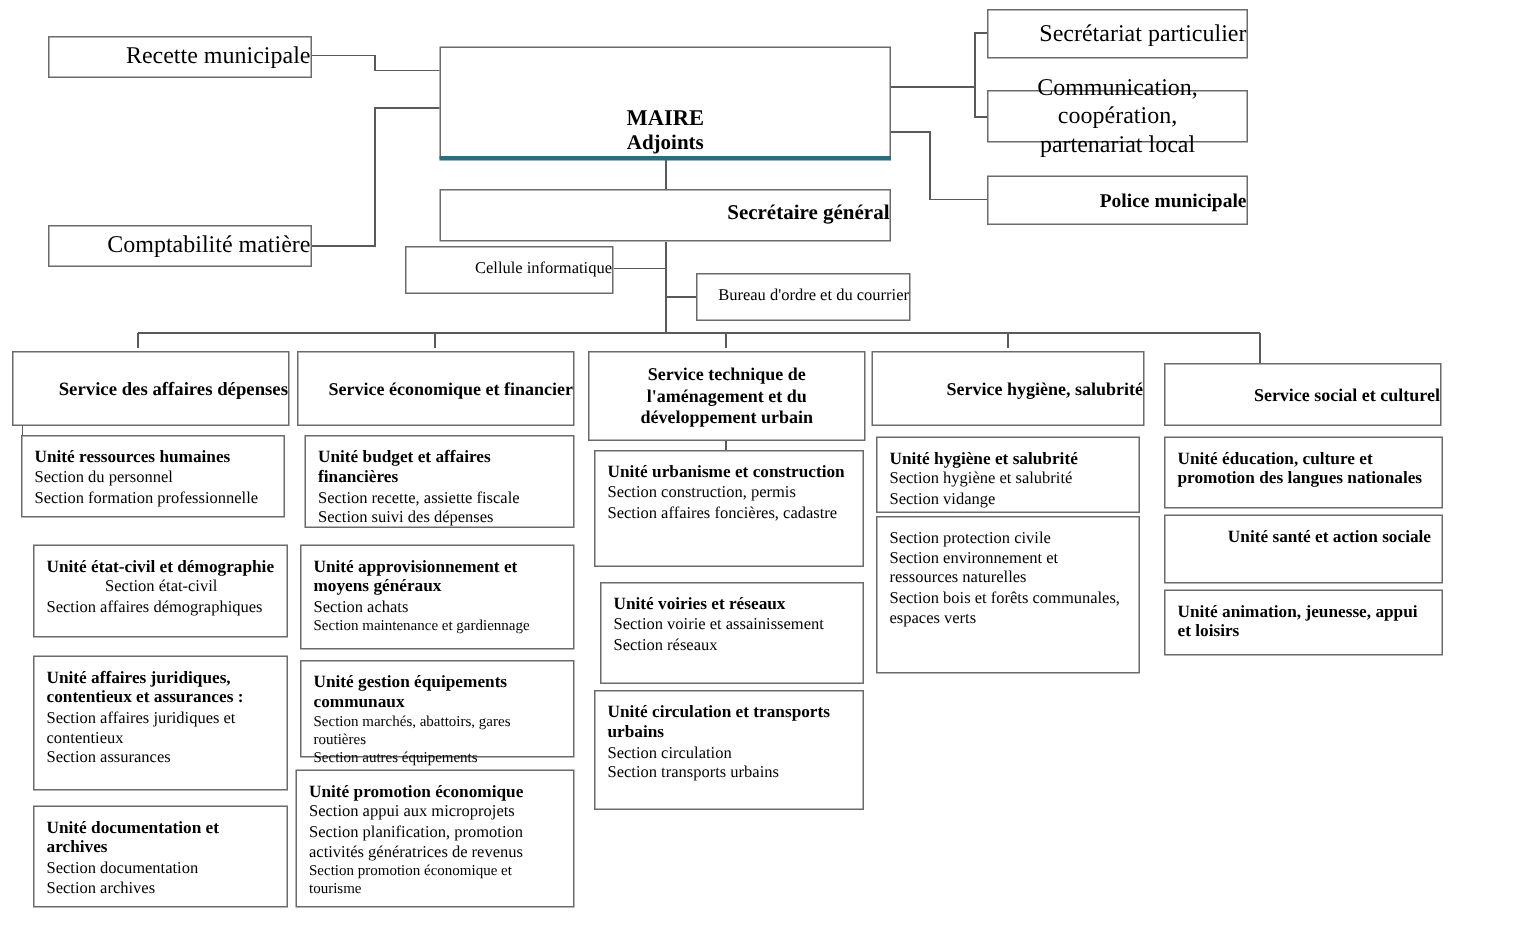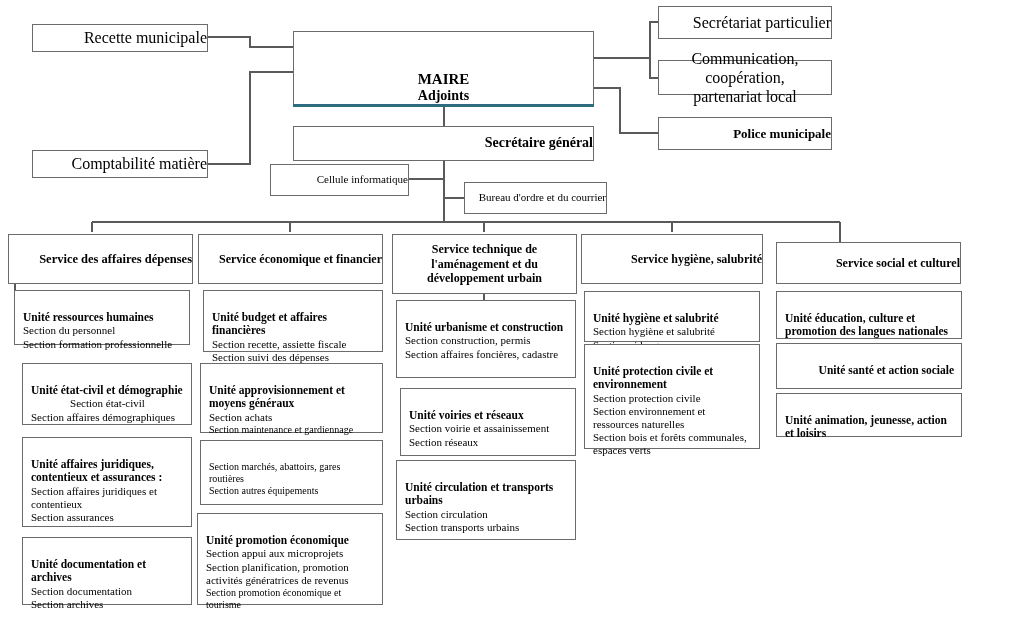--- a/index.html
+++ b/index.html
@@ -15,21 +15,21 @@
   .box{
     position:absolute;
     box-sizing:border-box;
     border:1px solid #6b6b6b;
     background:#ffffff;
     z-index:5;
   }
   .ctr{display:flex;align-items:center;justify-content:flex-end;text-align:center;}
   .ctr span{display:block;line-height:1.2;}
   .bold{font-weight:bold;}
-  .pad{padding:20px 7px 4px 8px;}
+  .pad{padding:8px 7px 4px 8px;}
   .unit-title{font-weight:bold;line-height:1.16;display:block;}
   .sec{display:block;line-height:1.2;}
   svg.lines{position:absolute;left:0;top:0;width:1024px;height:633px;z-index:1;}
   .accent-bar{position:absolute;z-index:6;}
 </style>
 </head>
 <body>
 
 <div id="chart">
 
@@ -156,20 +156,21 @@
     <span class="sec" style="font-size:11px;">Section suivi des dépenses</span>
   </div>
 
   <div class="box pad" style="left:200px;top:363px;width:183px;height:70px;">
     <span class="unit-title" style="font-size:11.5px;">Unité approvisionnement et moyens généraux</span>
     <span class="sec" style="font-size:11px;">Section achats</span>
     <span class="sec" style="font-size:10px;">Section maintenance et gardiennage</span>
   </div>
 
   <div class="box pad" style="left:200px;top:440px;width:183px;height:65px;">
+    <span class="unit-title" style="font-size:11.5px;">Unité gestion équipements communaux</span>
     <span class="sec" style="font-size:10px;">Section marchés, abattoirs, gares routières</span>
     <span class="sec" style="font-size:10px;">Section autres équipements</span>
   </div>
 
   <div class="box pad" style="left:197px;top:513px;width:186px;height:92px;">
     <span class="unit-title" style="font-size:11.5px;">Unité promotion économique</span>
     <span class="sec" style="font-size:11px;">Section appui aux microprojets</span>
     <span class="sec" style="font-size:11px;">Section planification, promotion activités génératrices de revenus</span>
     <span class="sec" style="font-size:10px;">Section promotion économique et tourisme</span>
   </div>
@@ -192,31 +193,30 @@
     <span class="sec" style="font-size:11px;">Section transports urbains</span>
   </div>
 
   <div class="box pad" style="left:584px;top:291px;width:176px;height:51px;">
     <span class="unit-title" style="font-size:11.5px;">Unité hygiène et salubrité</span>
     <span class="sec" style="font-size:11px;">Section hygiène et salubrité</span>
     <span class="sec" style="font-size:11px;">Section vidange</span>
   </div>
 
   <div class="box pad" style="left:584px;top:344px;width:176px;height:105px;">
-    <span class="unit-title" style="font-size:11.5px;">Unité protection civile et environnement</span>
     <span class="sec" style="font-size:11px;">Section protection civile</span>
     <span class="sec" style="font-size:11px;">Section environnement et ressources naturelles</span>
     <span class="sec" style="font-size:11px;">Section bois et forêts communales, espaces verts</span>
   </div>
 
   <div class="box pad" style="left:776px;top:291px;width:186px;height:48px;">
     <span class="unit-title" style="font-size:11.5px;">Unité éducation, culture et promotion des langues nationales</span>
   </div>
 
   <div class="box pad" style="left:776px;top:343px;width:186px;height:46px;text-align:right;">
     <span class="unit-title" style="font-size:11.5px;">Unité santé et action sociale</span>
   </div>
 
   <div class="box pad" style="left:776px;top:393px;width:186px;height:44px;">
-    <span class="unit-title" style="font-size:11.5px;">Unité animation, jeunesse, action et loisirs</span>
+    <span class="unit-title" style="font-size:11.5px;">Unité animation, jeunesse, appui et loisirs</span>
   </div>
 
 </div>
 
 </body></html>

